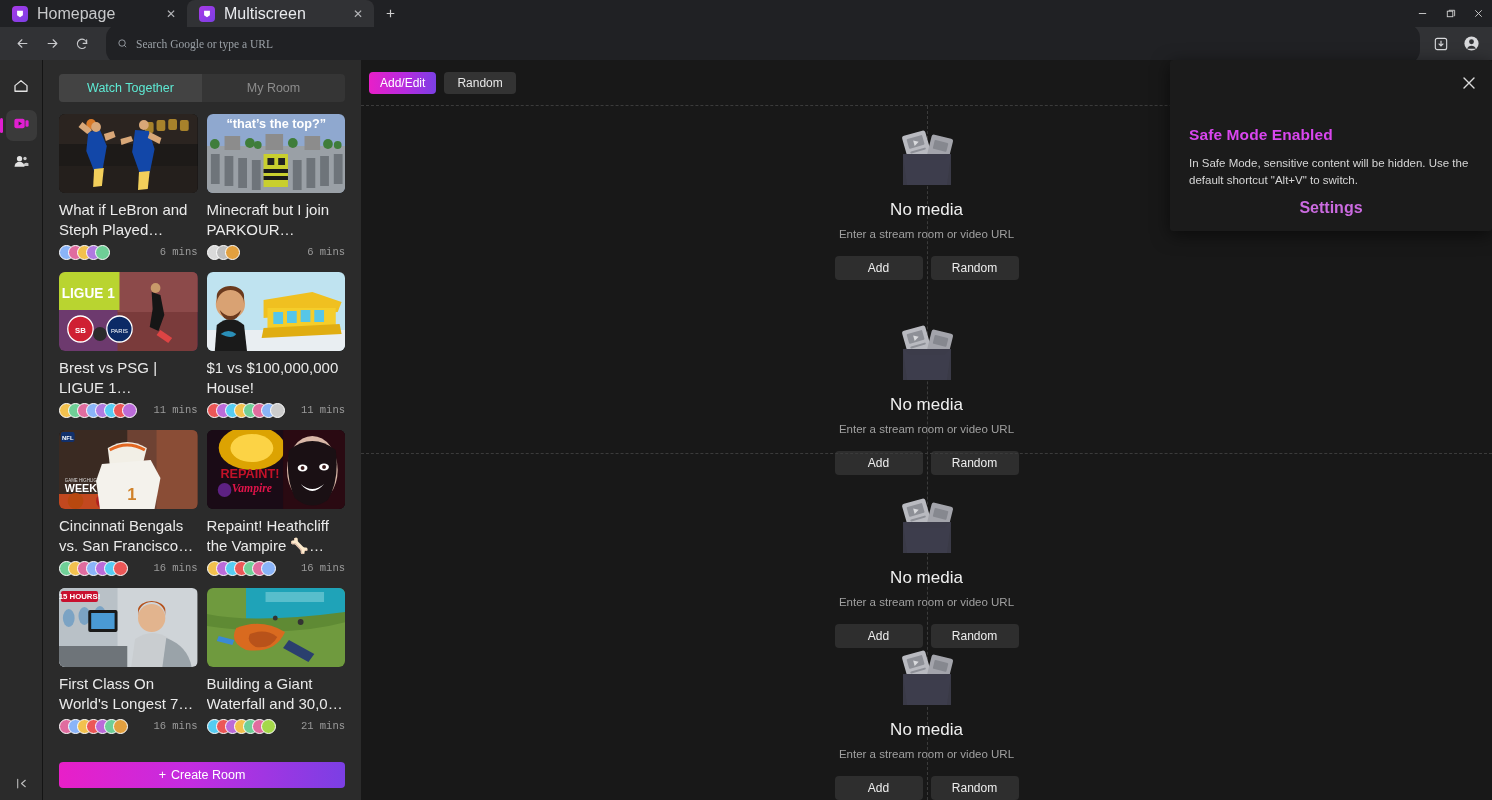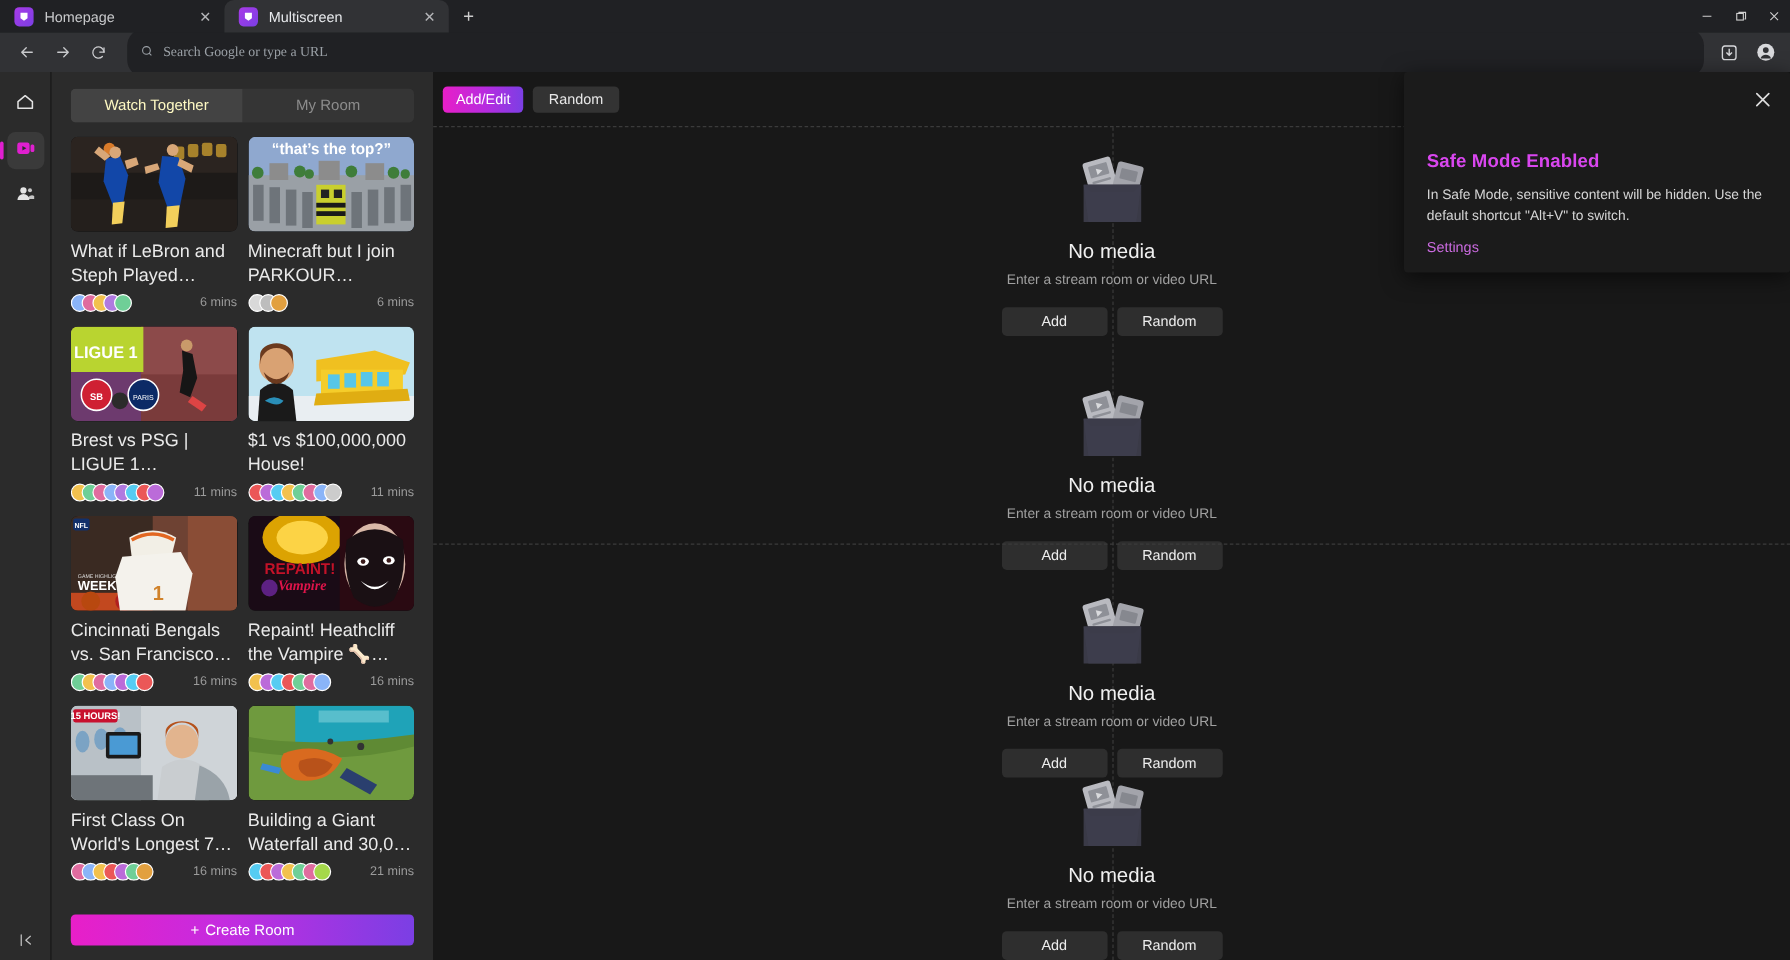--- a/index.html
+++ b/index.html
@@ -23,21 +23,21 @@
   }
   .tab.active { background: #313235; border-radius: 8px 8px 0 0; color: #e8eaed; }
   .tab-favicon {
     width: 16px; height: 16px; border-radius: 4px; flex: none;
     background: linear-gradient(135deg, #a83ae8, #7b3fe4);
     display: flex; align-items: center; justify-content: center;
     font-size: 11px; color: #fff; line-height: 1;
   }
   .tab-title {
     flex: 1; white-space: nowrap; overflow: hidden; text-overflow: ellipsis;
-    font-size: 12px;
+    font-size: 16px;
   }
   .tab-close {
     width: 16px; height: 16px; flex: none; border-radius: 50%;
     display: flex; align-items: center; justify-content: center;
     font-size: 12px; color: #b4b5b8; line-height: 1;
   }
   .new-tab-btn {
     width: 28px; height: 27px; display: flex; align-items: center;
     justify-content: center; color: #cdcdcd; font-size: 17px;
     margin-left: 2px;
@@ -103,21 +103,21 @@
     position: relative; overflow: hidden;
   }
   .seg-tabs {
     display: flex; margin: 14px 16px 0 16px; background: #353535;
     border-radius: 4px; overflow: hidden; height: 28px;
   }
   .seg-tab {
     flex: 1; display: flex; align-items: center; justify-content: center;
     font-size: 12.5px; color: #8c8c8c;
   }
-  .seg-tab.active { background: #434343; color: #fef9c3; }
+  .seg-tab.active { background: #434343; color: #5eead4; }
 
   .cards {
     margin: 12px 16px 0 16px; display: grid;
     grid-template-columns: 1fr 1fr; gap: 12px 9px;
     height: 620px; overflow: hidden;
   }
   .card { display: flex; flex-direction: column; }
   .thumb {
     width: 100%; height: 79px; border-radius: 6px; overflow: hidden;
     position: relative; background: #111;
@@ -129,21 +129,21 @@
   }
   .card-meta {
     margin-top: 5px; display: flex; align-items: center; justify-content: space-between;
   }
   .avatars { display: flex; }
   .avatars .av {
     width: 15px; height: 15px; border-radius: 50%;
     border: 1.5px solid #fff; margin-left: -6px; flex: none;
   }
   .avatars .av:first-child { margin-left: 0; }
-  .mins { font-size: 10.5px; color: #9b9b9b; }
+  .mins { font-size: 10.5px; color: #9b9b9b; font-family: Liberation Mono, monospace; }
 
   .create-room {
     position: absolute; left: 16px; right: 16px; bottom: 12px;
     height: 26px; border-radius: 4px;
     background: linear-gradient(90deg, #e81fc8 0%, #c42ce0 45%, #7b3fe4 100%);
     display: flex; align-items: center; justify-content: center;
     color: #fff; font-size: 12.5px; gap: 5px;
   }
 
   
@@ -199,21 +199,21 @@
     line-height: 1;
   }
   .toast-body { margin-top: 11px; font-size: 11.5px; color: #d6d6d6; line-height: 1.5; }
   .toast-cta {
     margin-top: 15px; height: 24px; border-radius: 3px;
     background: linear-gradient(90deg, #e81fc8 0%, #b52ce0 50%, #7b3fe4 100%);
     color: #fff; font-size: 12.5px;
     display: flex; align-items: center; justify-content: center;
   }
   .toast-link {
-    margin-top: 9px; color: #cb6be0; font-size: 12px;
+    margin-top: 9px; text-align: center; color: #cb6be0; font-size: 16px; font-weight: bold;
   }
 </style>
 </head>
 <body>
 
 <div class="browser-tabbar">
   <div class="tab">
     <span class="tab-favicon">
       <svg width="10" height="10" viewBox="0 0 24 24">
           <path d="M5 4h14v11l-7 5-7-5z" fill="#fff"></path>

